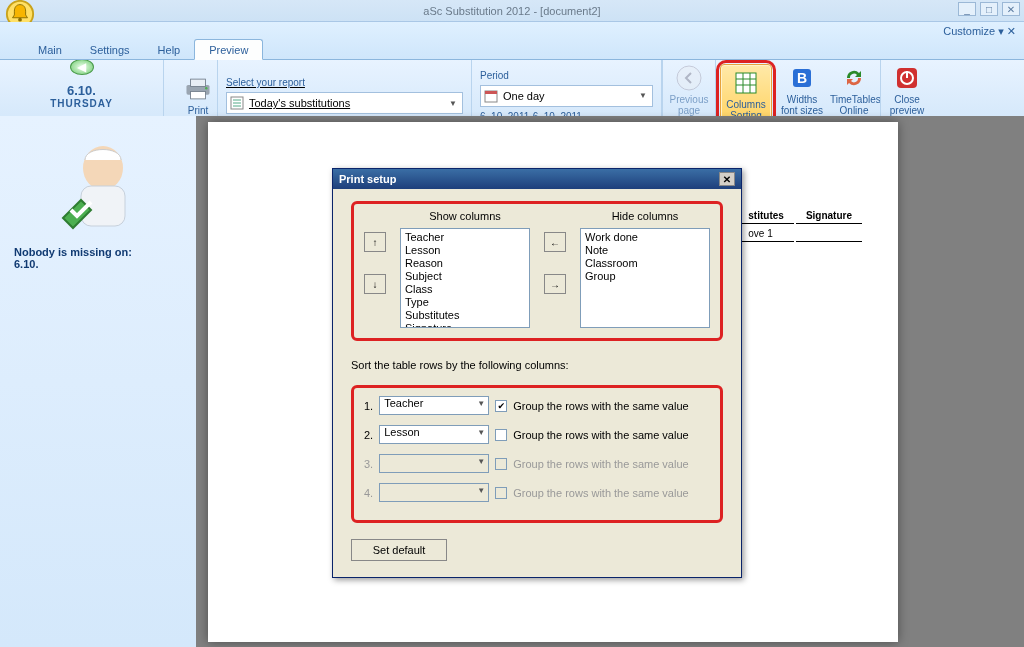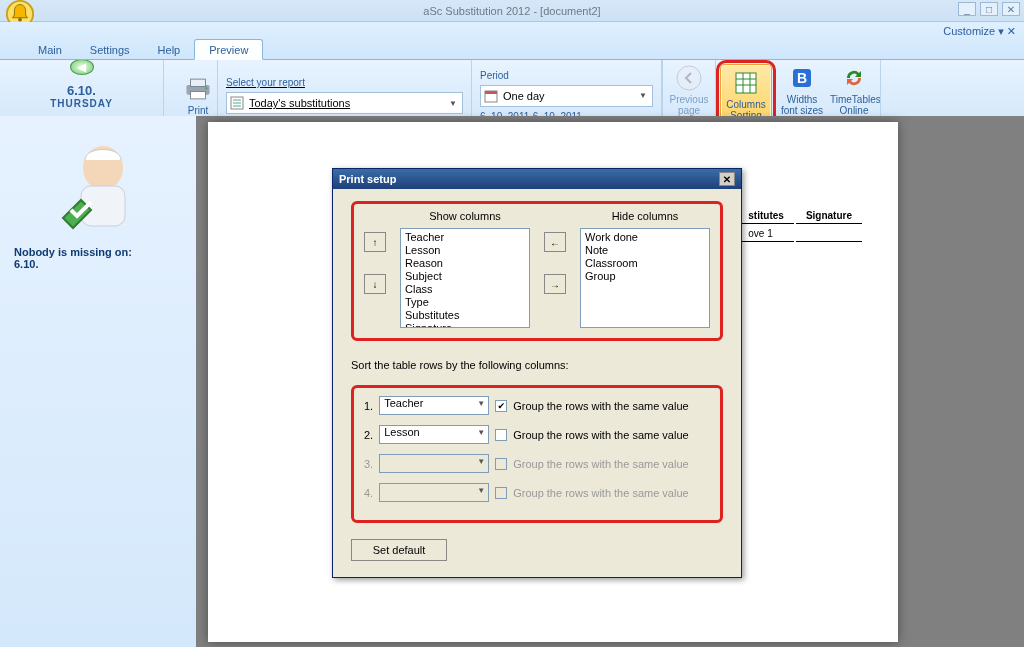--- a/index.html
+++ b/index.html
@@ -184,20 +184,30 @@
   <div class="rib-btn">
     <div class="ic">
         <svg width="26" height="26">
           <path d="M6 13a7 7 0 0 1 12-5l2-2v6h-6l2-2a4 4 0 0 0-7 3" fill="#2a8a2a"></path>
           <path d="M20 13a7 7 0 0 1-12 5l-2 2v-6h6l-2 2a4 4 0 0 0 7-3" fill="#d64"></path>
         </svg>
       </div>
     <div class="small-label">TimeTables Online</div>
   </div>
   <div style="border-right:1px solid #b9d4ee;"></div>
+  <div class="rib-btn">
+    <div class="ic">
+        <svg width="26" height="26">
+          <rect x="3" y="3" width="20" height="20" rx="4" fill="#d03030"></rect>
+          <circle cx="13" cy="13" r="6" fill="none" stroke="#fff" stroke-width="2"></circle>
+          <line x1="13" y1="6" x2="13" y2="13" stroke="#fff" stroke-width="2"></line>
+        </svg>
+      </div>
+    <div class="small-label">Close preview</div>
+  </div>
 </div>
 
 <div class="content">
   <div class="sidebar">
     <div class="sidebar-img">
       <svg width="110" height="110" viewBox="0 0 110 110">
         <ellipse cx="60" cy="38" rx="20" ry="22" fill="#f4d7b8"></ellipse>
         <path d="M42 30c0-14 36-14 36 0" fill="#fff" stroke="#ccc"></path>
         <rect x="38" y="56" width="44" height="40" rx="10" fill="#f0f3f7" stroke="#c7d0db"></rect>
         <path d="M20 88l18-18 10 10-18 18z" fill="#4caf50" stroke="#2e7d32" stroke-width="2"></path>

